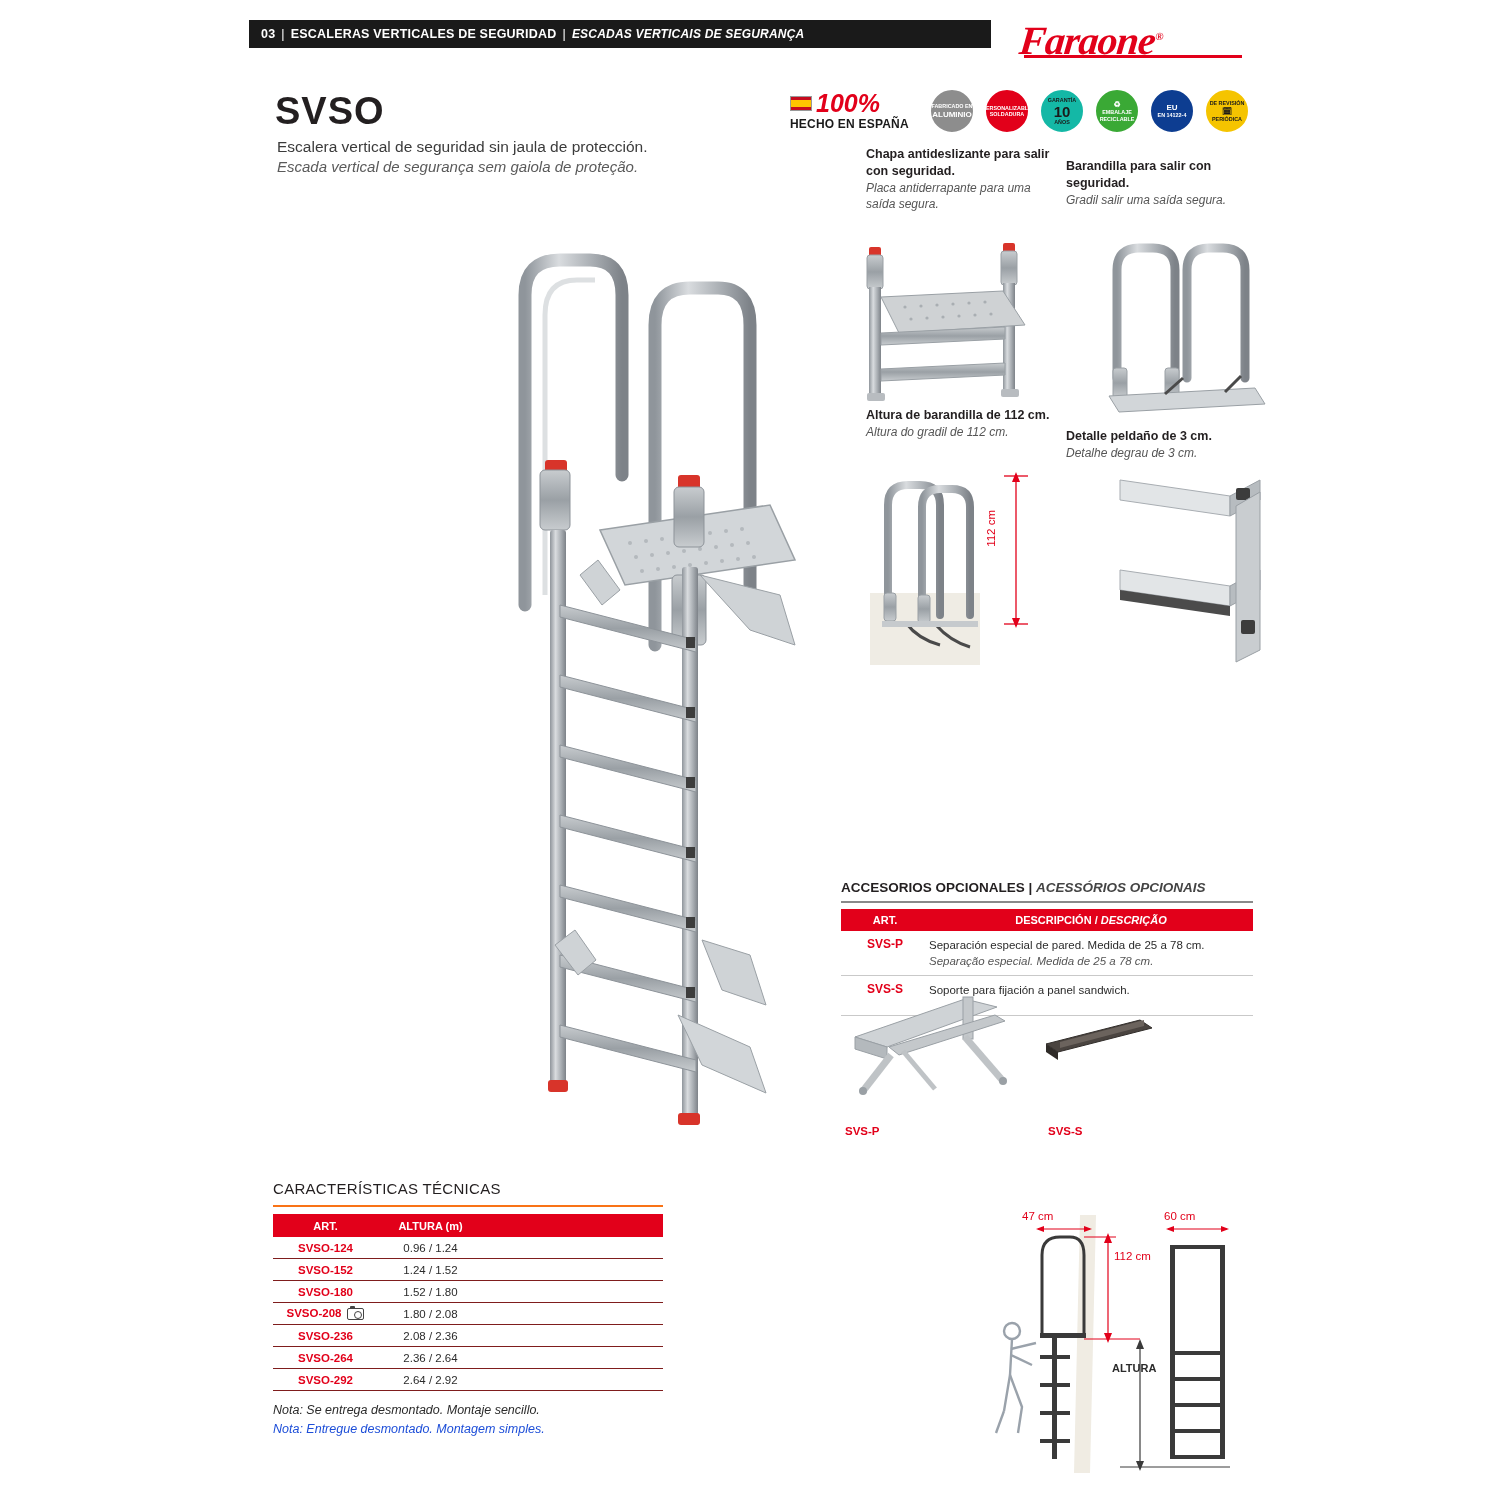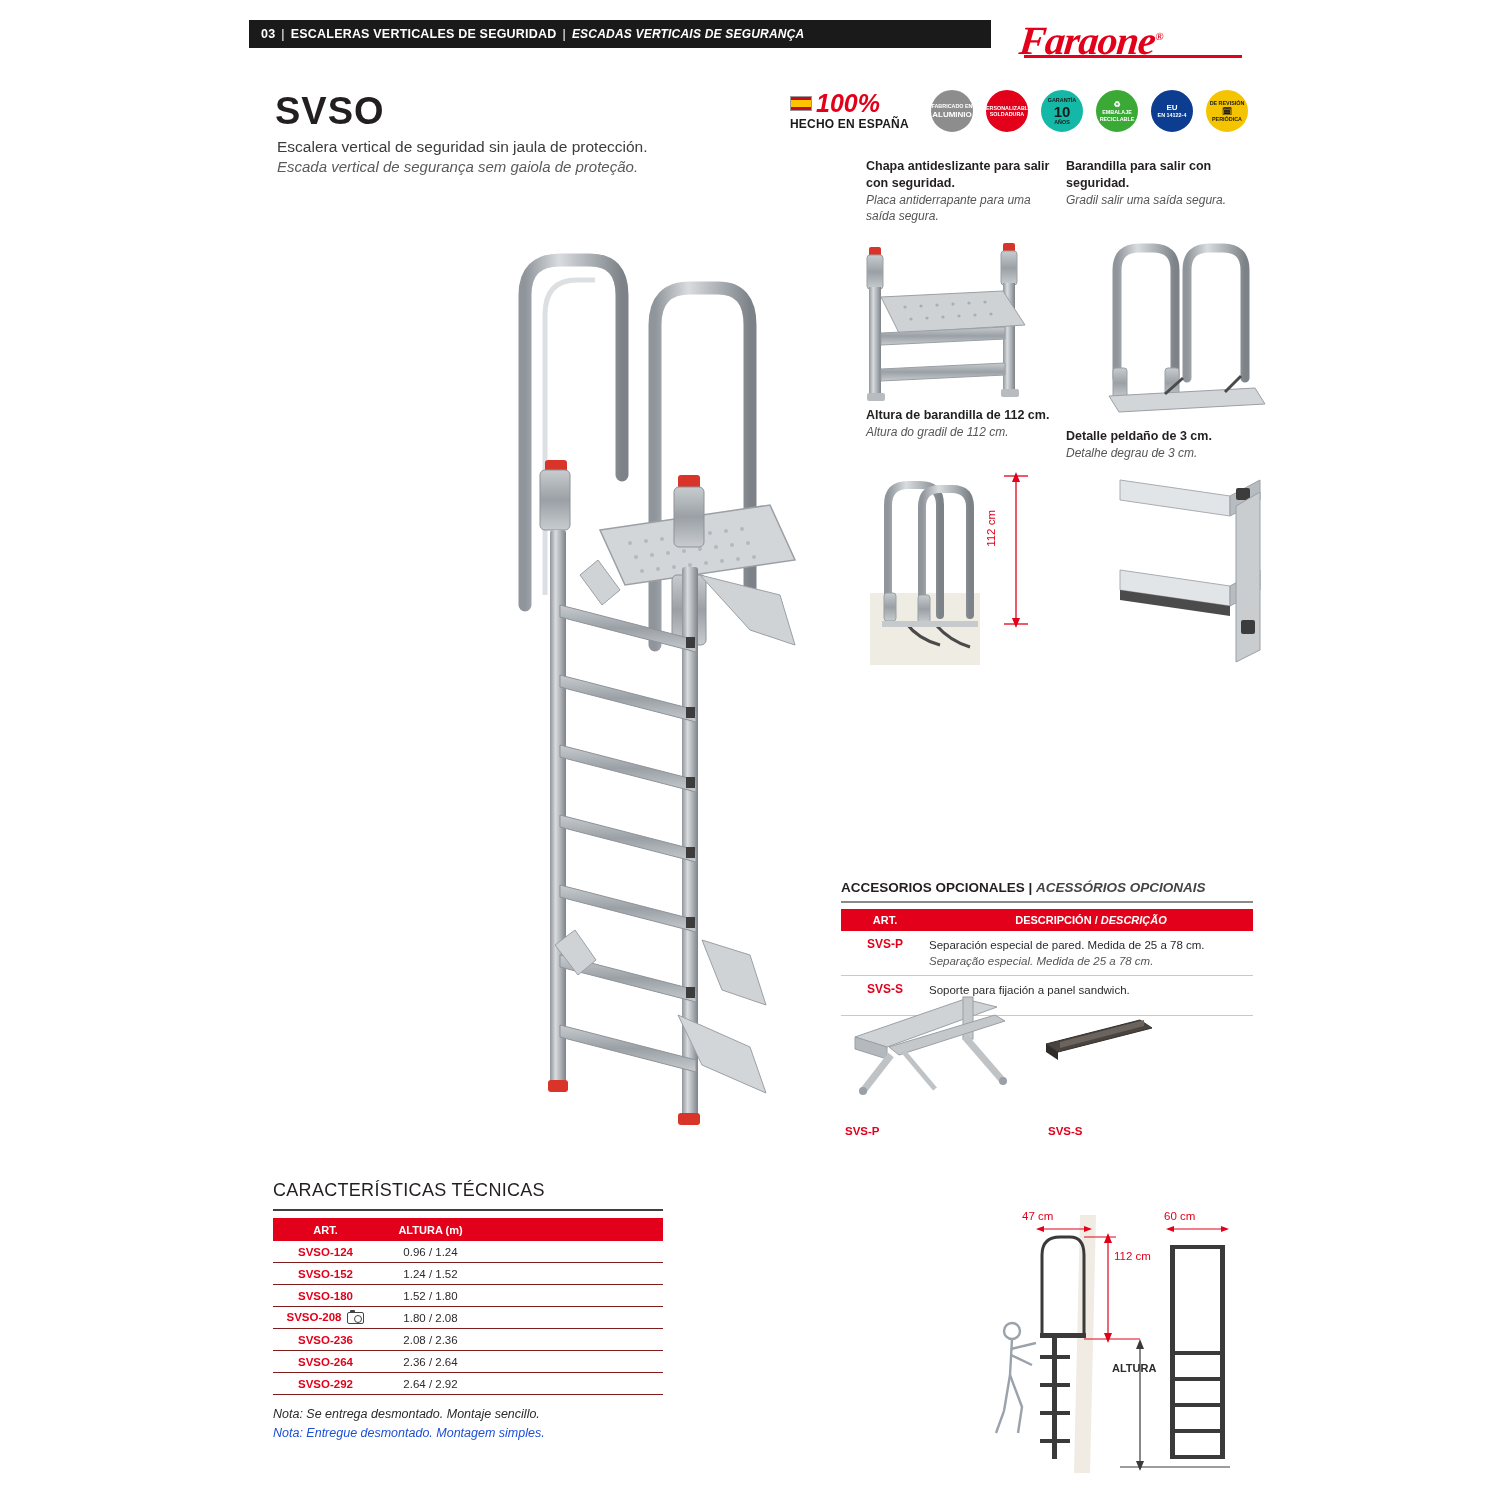--- a/index.html
+++ b/index.html
@@ -81,21 +81,21 @@
   .c-yellow { background:#14b8a6; color:#1a1a1a; }
   .c-green { background:#3aa935; color:#fff; }
   .c-blue  { background:#0d3d91; color:#fff; }
   .c-revision { background:#f5c400; color:#1a1a1a; }
   .circ .big { font-size:15px; line-height:15px; }
   .circ .mid { font-size:8px; line-height:9px; }
 
   
   .callout-t  { font-size:12.5px; font-weight:bold; color:#231f20; line-height:1.35; }
   .callout-s  { font-size:12px; font-style:italic; color:#555; line-height:1.35; }
-  #co1 { position:absolute; left:866px; top:158px; width:190px; }
+  #co1 { position:absolute; left:866px; top:146px; width:190px; }
   #co2 { position:absolute; left:1066px; top:158px; width:195px; }
   #co3 { position:absolute; left:866px; top:407px; width:190px; }
   #co4 { position:absolute; left:1066px; top:428px; width:200px; }
 
   
   .imgbox { position:absolute; }
 
   
   .acc-wrap { position:absolute; left:841px; top:880px; width:412px; }
   .acc-title {
@@ -113,21 +113,21 @@
   .acc-row { display:flex; border-bottom:1px solid #c9c9c9; min-height:40px; padding:6px 0; }
   .acc-row .c1 {
     width:88px; text-align:center; font-size:12px; font-weight:bold; color:#e2001a;
   }
   .acc-row .c2 { flex:1; font-size:11.5px; color:#2b2b2b; line-height:1.4; }
   .acc-row .c2 .pt { font-style:italic; color:#555; }
   .acc-cap { position:absolute; font-size:11.5px; font-weight:bold; color:#e2001a; }
 
   
   .tech-wrap { position:absolute; left:273px; top:1180px; width:390px; }
-  .tech-title { font-size:18px; color:#231f20; padding-bottom:8px; border-bottom:2px solid #404040; letter-spacing:.3px;}
+  .tech-title { font-size:15px; color:#231f20; padding-bottom:8px; border-bottom:2px solid #f97316; letter-spacing:.3px;}
   .tech-head { display:flex; background:#e2001a; color:#fff; font-size:11px; font-weight:bold; height:23px; align-items:center; margin-top:7px; }
   .tech-head .c1 { width:105px; text-align:center; }
   .tech-head .c2 { width:105px; text-align:center; }
   .tech-row { display:flex; align-items:center; height:22px; border-bottom:1px solid #7f1d1d; }
   .tech-row .c1 { width:105px; text-align:center; font-size:11.5px; font-weight:bold; color:#e2001a; position:relative;}
   .tech-row .c2 { width:105px; text-align:center; font-size:11.5px; color:#2b2b2b; }
   .cam {
     display:inline-block; width:17px; height:12px; border:1.2px solid #444; border-radius:2px;
     position:relative; margin-left:6px; vertical-align:middle;
   }

